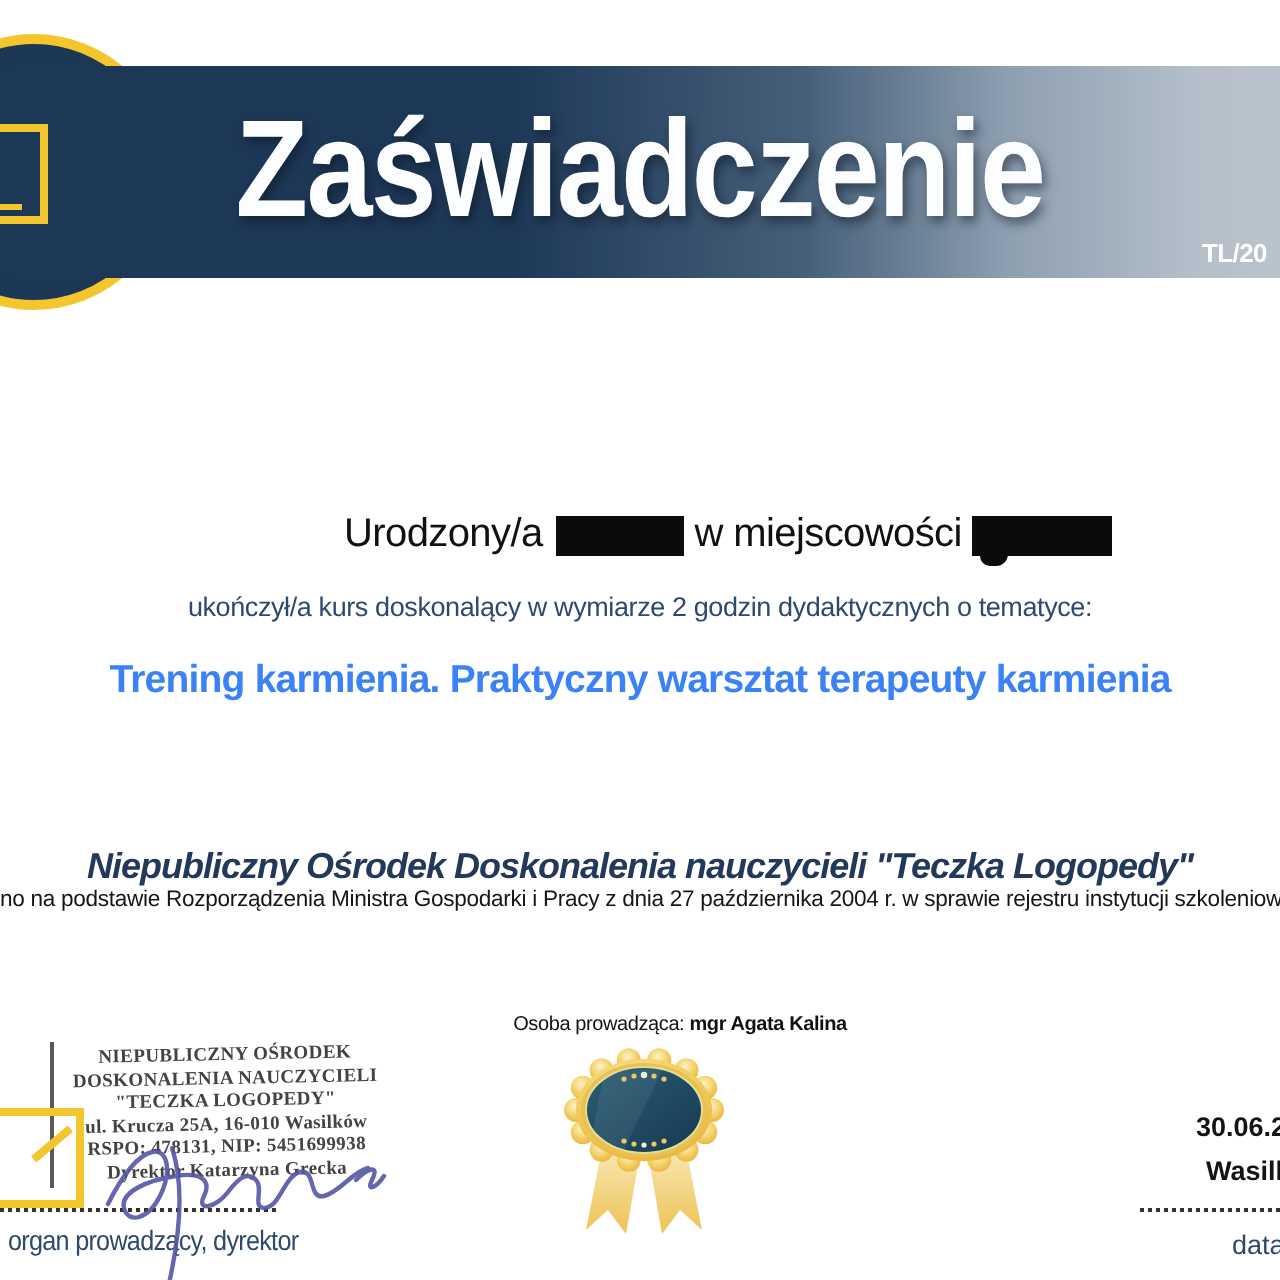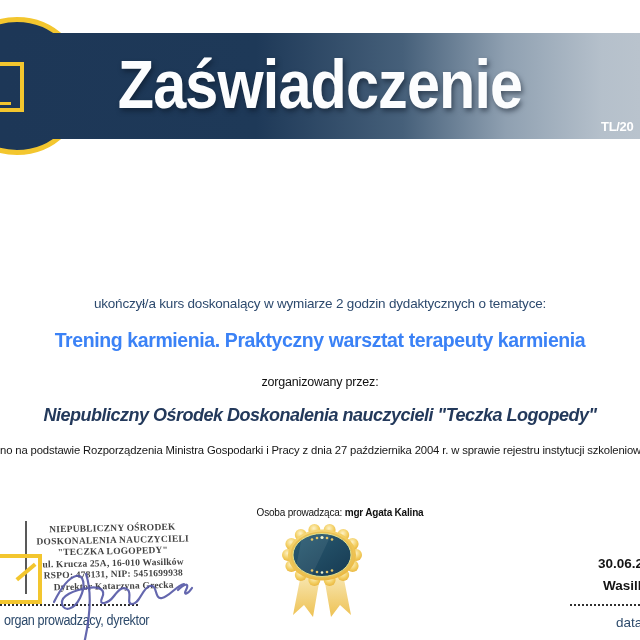--- a/index.html
+++ b/index.html
@@ -28,21 +28,21 @@
   .row-born{position:absolute;left:172px;top:256px;display:flex;align-items:center;gap:5px;
     font-size:20px;letter-spacing:-0.3px;color:#111;}
   .redact{background:#0b0b0b;height:20px;position:relative;}
   .redact.b1{width:64px;margin-left:2px;}
   .redact.b2{width:70px;}
   .redact-tail{position:absolute;left:4px;bottom:-5px;width:14px;height:7px;background:#0b0b0b;
     border-radius:0 0 6px 5px;}
   .l-intro{top:296px;font-size:13.5px;color:#2d4a6e;letter-spacing:-0.2px;}
   .l-course{top:329px;font-size:19.5px;font-weight:700;color:#3b82f6;letter-spacing:-0.4px;}
   .l-orgby{top:375px;font-size:12.5px;letter-spacing:-0.2px;}
-  .l-organizer{top:405px;font-size:18px;font-weight:700;font-style:italic;color:#23395b;letter-spacing:-0.5px;}
+  .l-organizer{top:423px;font-size:18px;font-weight:700;font-style:italic;color:#23395b;letter-spacing:-0.5px;}
   .l-legal{position:absolute;left:0;top:444px;white-space:nowrap;font-size:11.3px;color:#161616;letter-spacing:-0.15px;}
   .l-instructor{top:507px;font-size:10px;letter-spacing:-0.2px;padding-left:20px;}
   .l-instructor b{font-weight:700;}
 
   
   .stamp{position:absolute;left:30px;top:523px;width:166px;text-align:center;z-index:2;
     font-family:"Liberation Serif",serif;font-weight:700;font-size:9.5px;line-height:11.6px;
     color:#434343;letter-spacing:0.2px;transform:rotate(-1.2deg);}
   .stamp-bar{position:absolute;left:25px;top:521px;width:2px;height:73px;background:#3c3c3c;opacity:0.85;}
   .logo-partial{position:absolute;left:-18px;top:554px;width:52px;height:42px;border:4px solid #f3c62e;}
@@ -65,24 +65,31 @@
 <div class="page">
 
   <div class="logo-circle"></div>
   <div class="banner"></div>
   <div class="logo-square"></div>
   <div class="logo-square-mark"></div>
   <div class="banner-title">Zaświadczenie</div>
   <div class="banner-number">TL/20</div>
 
 
+  <div class="row-born">
+    <span>Urodzony/a</span>
+    <span class="redact b1"></span>
+    <span>w miejscowości</span>
+    <span class="redact b2">
+      <span class="redact-tail"></span>
+    </span>
+  </div>
 
   <div class="line l-intro">ukończył/a kurs doskonalący w wymiarze 2 godzin dydaktycznych o tematyce:</div>
   <div class="line l-course">Trening karmienia. Praktyczny warsztat terapeuty karmienia</div>
-  <div class="line l-orgby">zorganizowany przez:</div>
   <div class="line l-organizer">Niepubliczny Ośrodek Doskonalenia nauczycieli "Teczka Logopedy"</div>
   <div class="l-legal">no na podstawie Rozporządzenia Ministra Gospodarki i Pracy z dnia 27 października 2004 r. w sprawie rejestru instytucji szkoleniowych (Dz.U. 20</div>
   <div class="line l-instructor">
     <span>Osoba prowadząca:</span>&nbsp;<b>mgr Agata Kalina</b>
   </div>
 
   <div class="stamp-bar"></div>
   <div class="stamp">
     <div>NIEPUBLICZNY OŚRODEK</div>
     <div>DOSKONALENIA NAUCZYCIELI</div>

